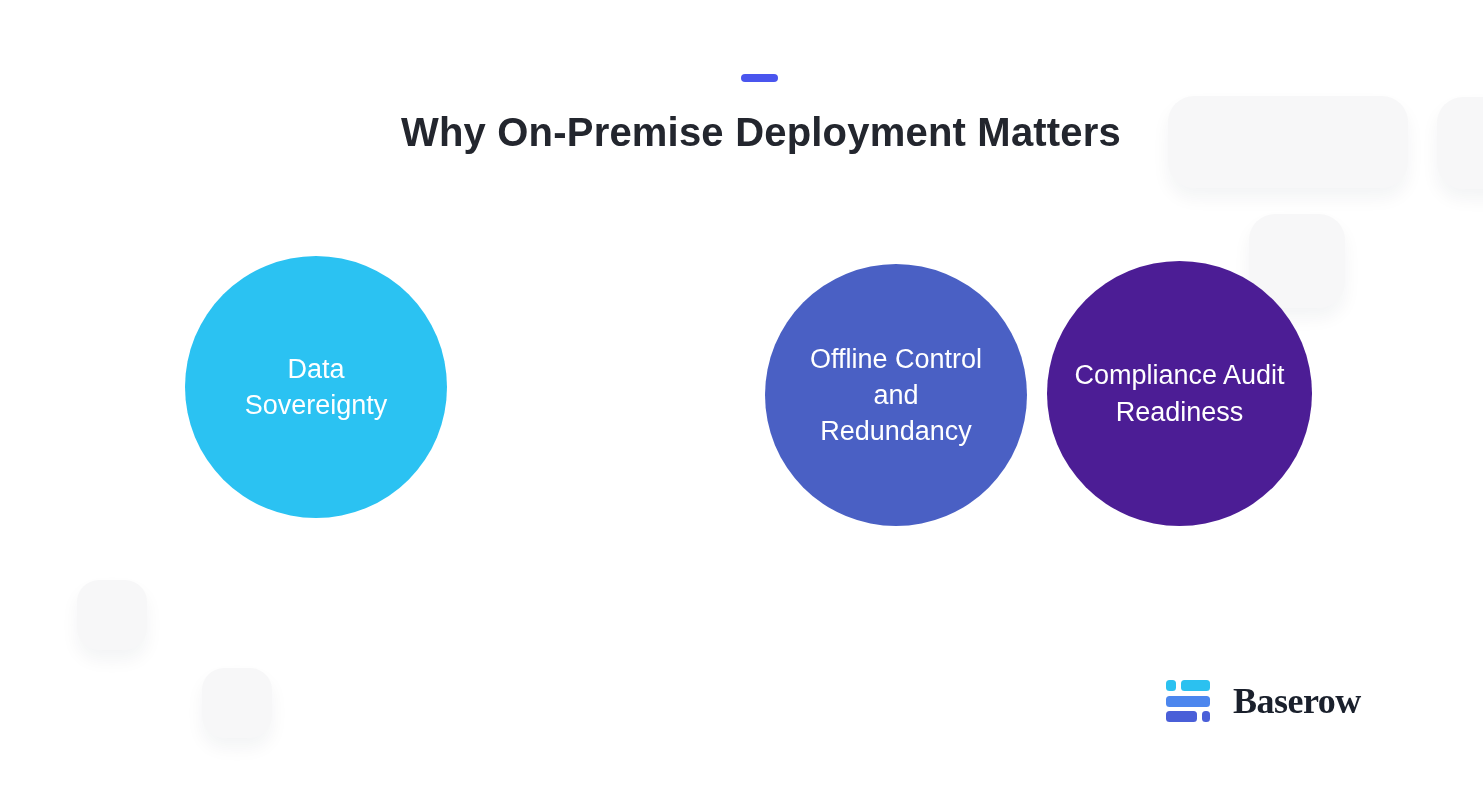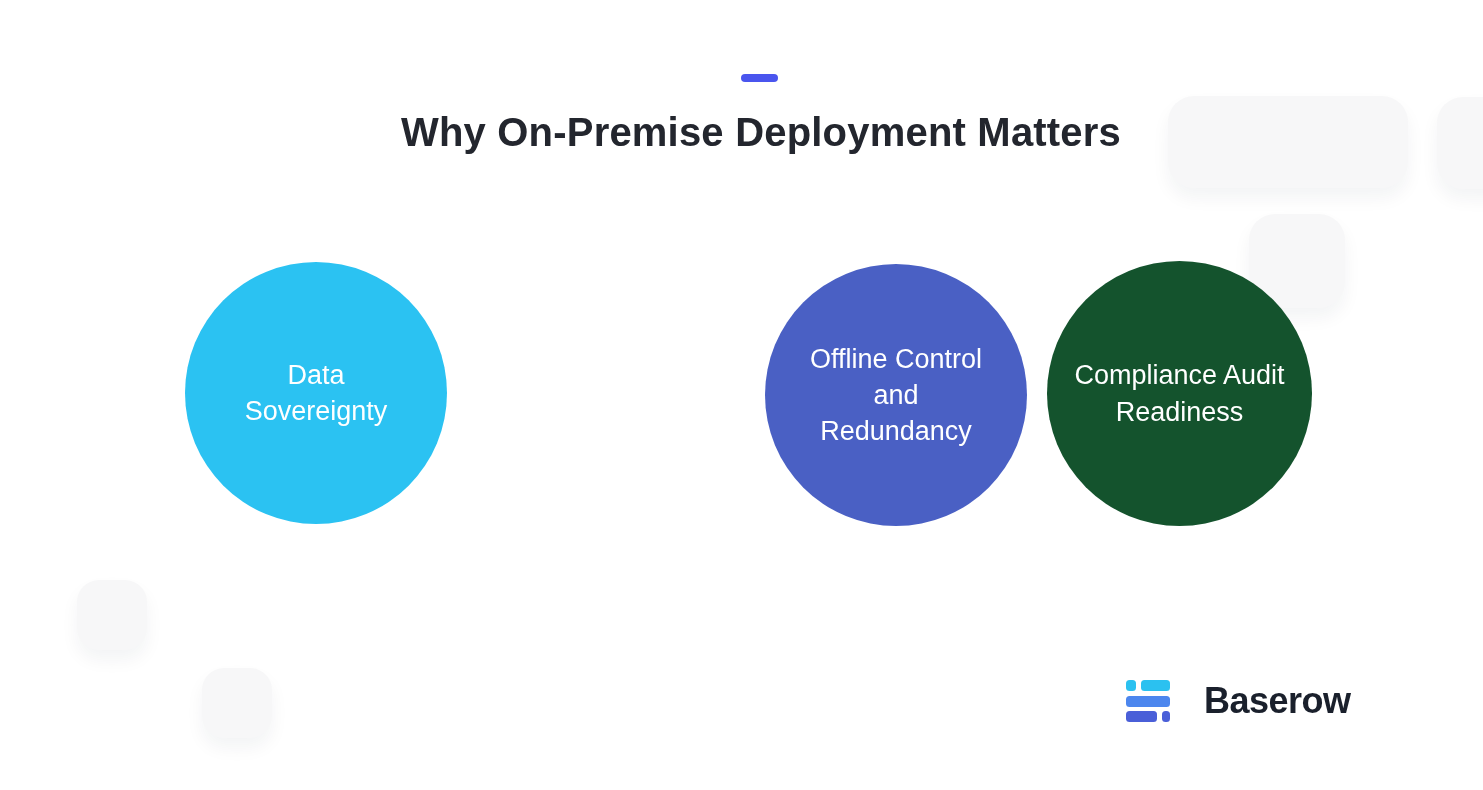--- a/index.html
+++ b/index.html
@@ -51,40 +51,41 @@
   
   .circle {
     position: absolute;
     width: 262px; height: 262px;
     border-radius: 50%;
     display: flex;
     align-items: center;
     justify-content: center;
     z-index: 3;
   }
-  .circle-1 { left: 185px;  top: 262px; }
+  .circle-1 { left: 185px;  top: 256px; }
   .circle-2 { left: 475px;  top: 264px; }
   .circle-3 { left: 765px;  top: 264px; }
   .circle-4 { left: 1047px; top: 261px; width: 265px; height: 265px; }
   .circle-label {
     width: 300px;
     text-align: center;
     font-size: 27px;
     line-height: 1.34;
     white-space: pre-line;
   }
 
   
   .logo {
     position: absolute;
-    left: 1126px; top: 680px;
+    left: 1166px; top: 680px;
     display: flex;
     align-items: center;
-    gap: 34px;
+    gap: 23px;
     z-index: 2;
+    font-family: Liberation Serif, serif;
   }
   .logo-icon { position: relative; width: 44px; height: 42px; }
   .logo-icon span { position: absolute; border-radius: 3.5px; }
   .li-r1s { left: 0;    top: 0;    width: 10px; height: 11px; }
   .li-r1b { left: 15px; top: 0;    width: 29px; height: 11px; }
   .li-r2b { left: 0;    top: 15.5px; width: 44px; height: 11px; }
   .li-r3b { left: 0;    top: 31px; width: 31px; height: 11px; }
   .li-r3s { left: 36px; top: 31px; width: 8px;  height: 11px; }
   .logo-text {
     font-size: 36px;
@@ -108,21 +109,21 @@
 
   <div class="circle circle-1" style="background-color: rgb(43, 194, 242);">
     <div class="circle-label" style="color: rgb(255, 255, 255);">Data
 Sovereignty</div>
   </div>
   <div class="circle circle-3" style="background-color: rgb(74, 96, 196); justify-content: flex-end;">
     <div class="circle-label" style="color: rgb(255, 255, 255);">Offline Control
 and
 Redundancy</div>
   </div>
-  <div class="circle circle-4" style="background-color: #14532d; justify-content: center;">
+  <div class="circle circle-4" style="background-color: #4c1d95; justify-content: center;">
     <div class="circle-label" style="color: rgb(255, 255, 255);">Compliance Audit
 Readiness</div>
   </div>
 
   <div class="logo">
     <div class="logo-icon">
       <span class="li-r1s" style="background-color: rgb(43, 193, 240);"></span>
       <span class="li-r1b" style="background-color: rgb(43, 193, 240);"></span>
       <span class="li-r2b" style="background-color: rgb(76, 134, 238);"></span>
       <span class="li-r3b" style="background-color: rgb(74, 95, 216);"></span>

